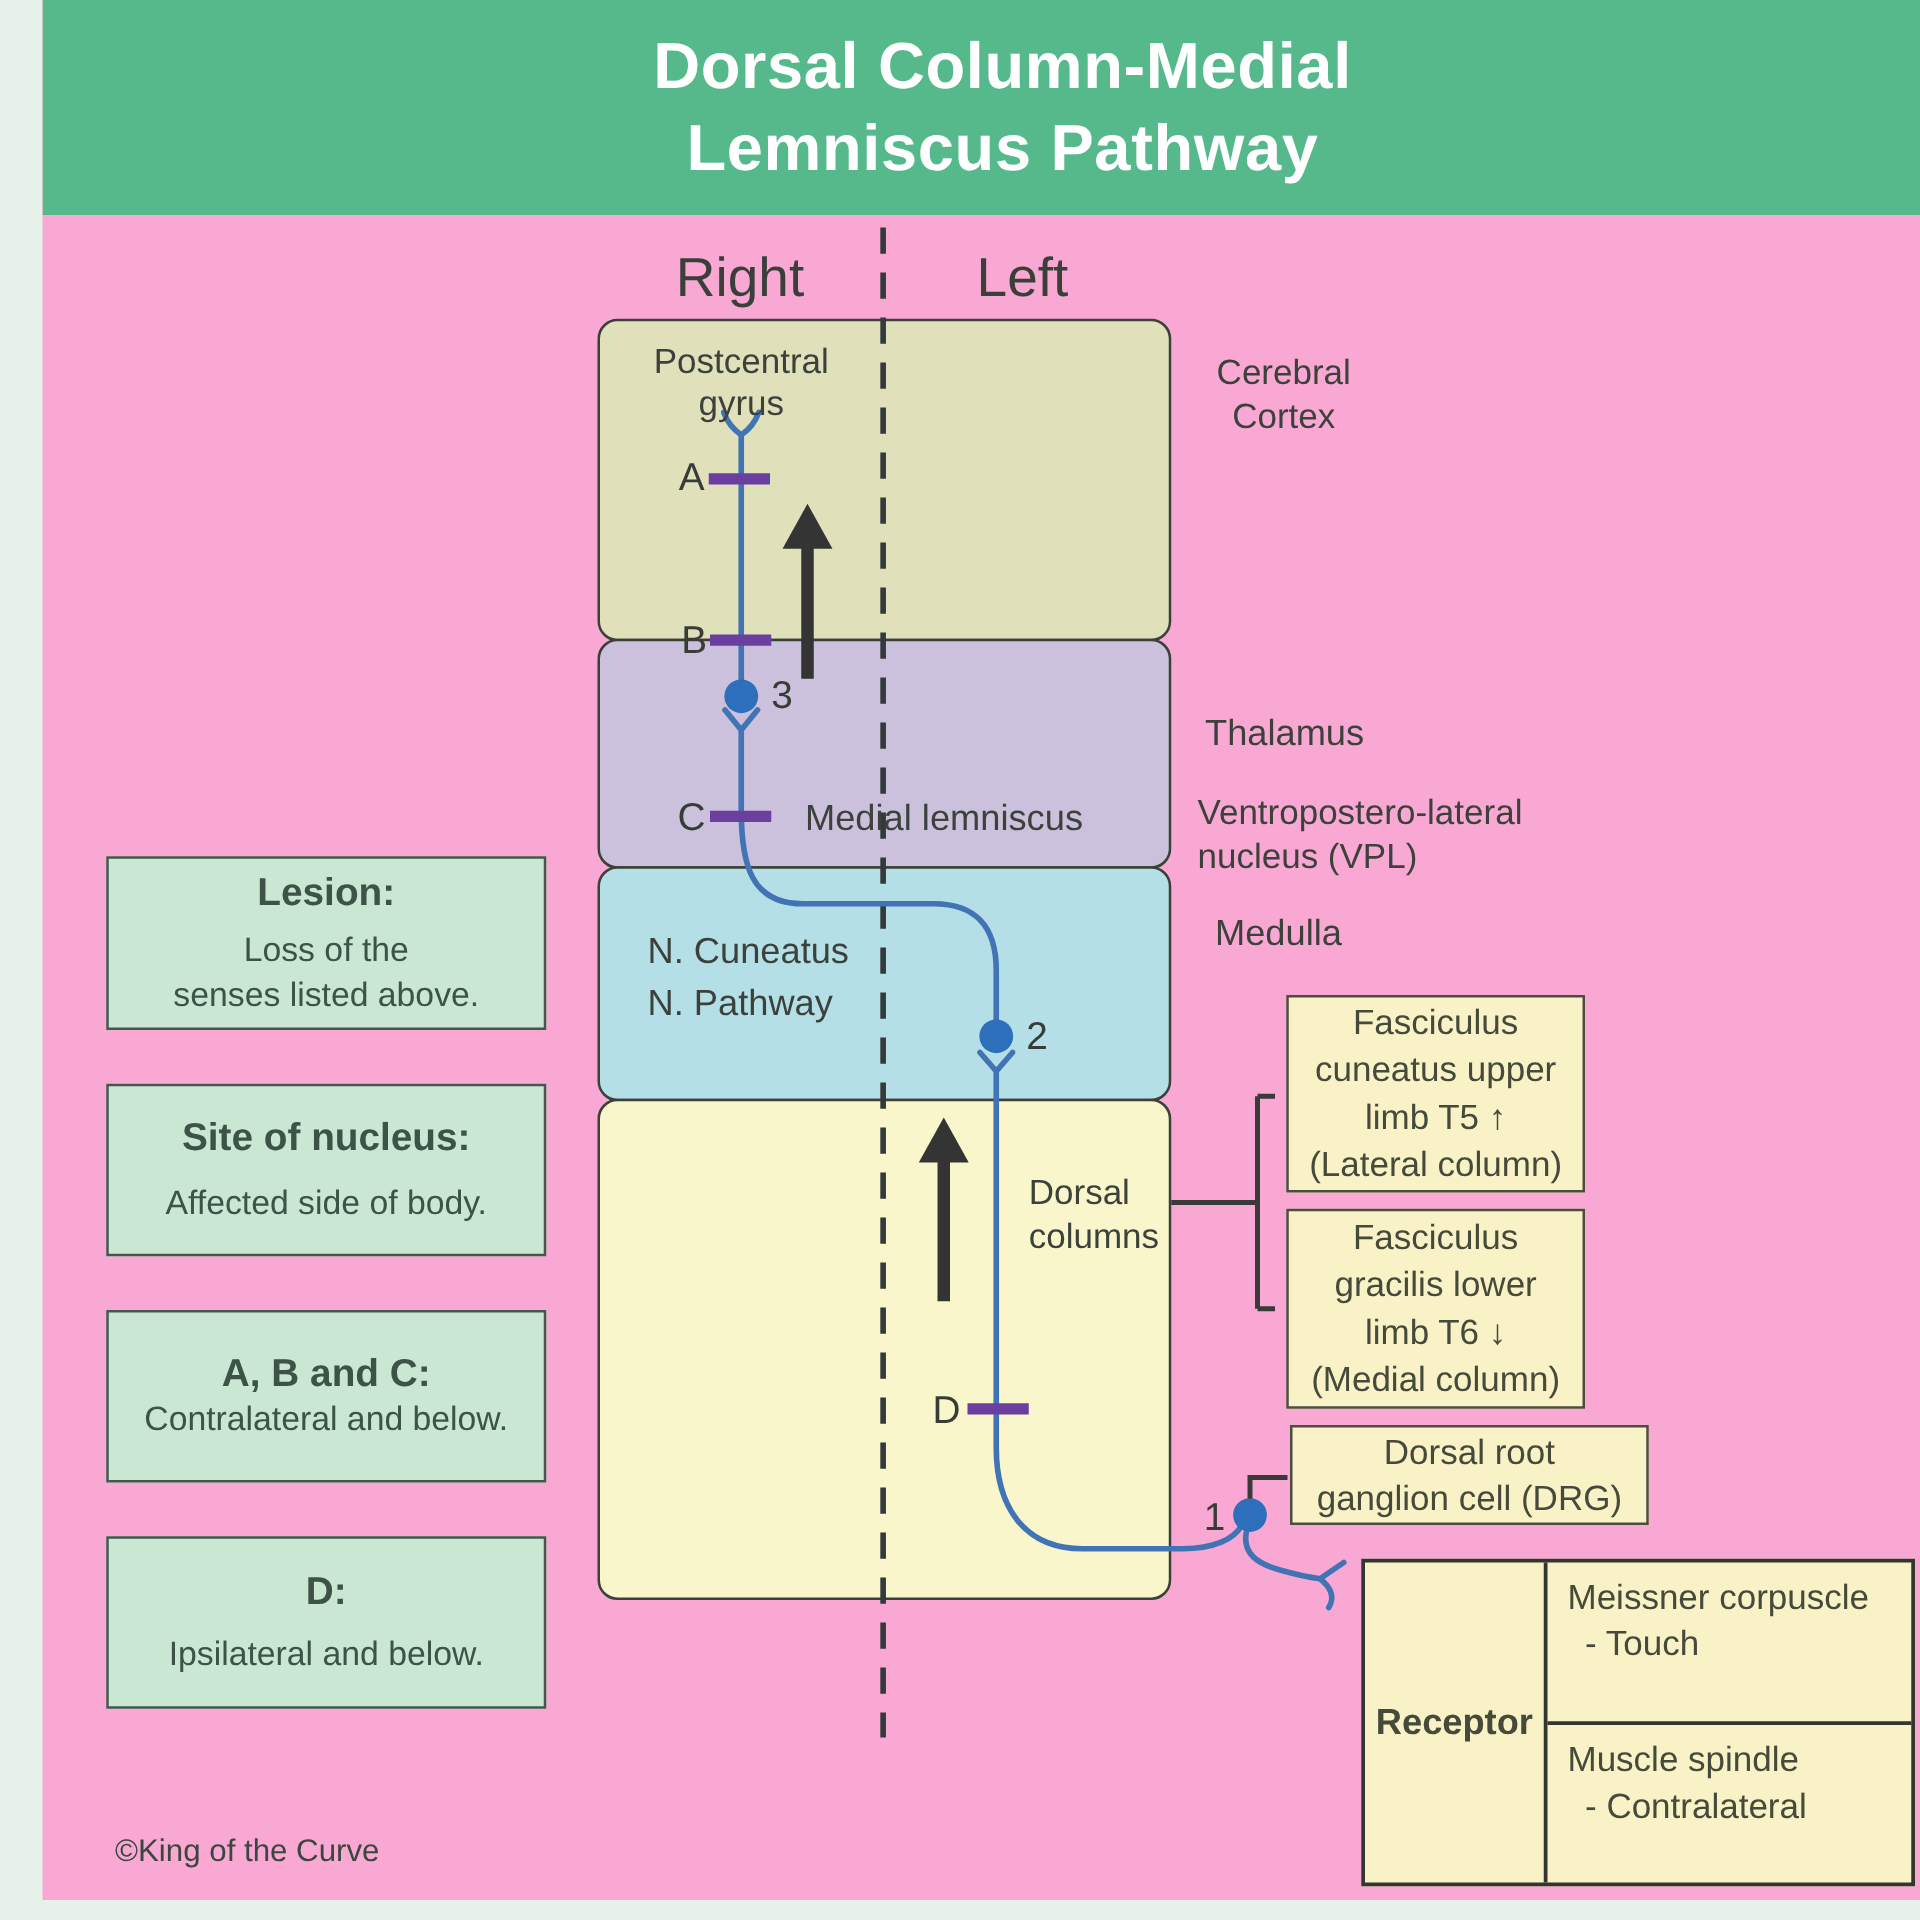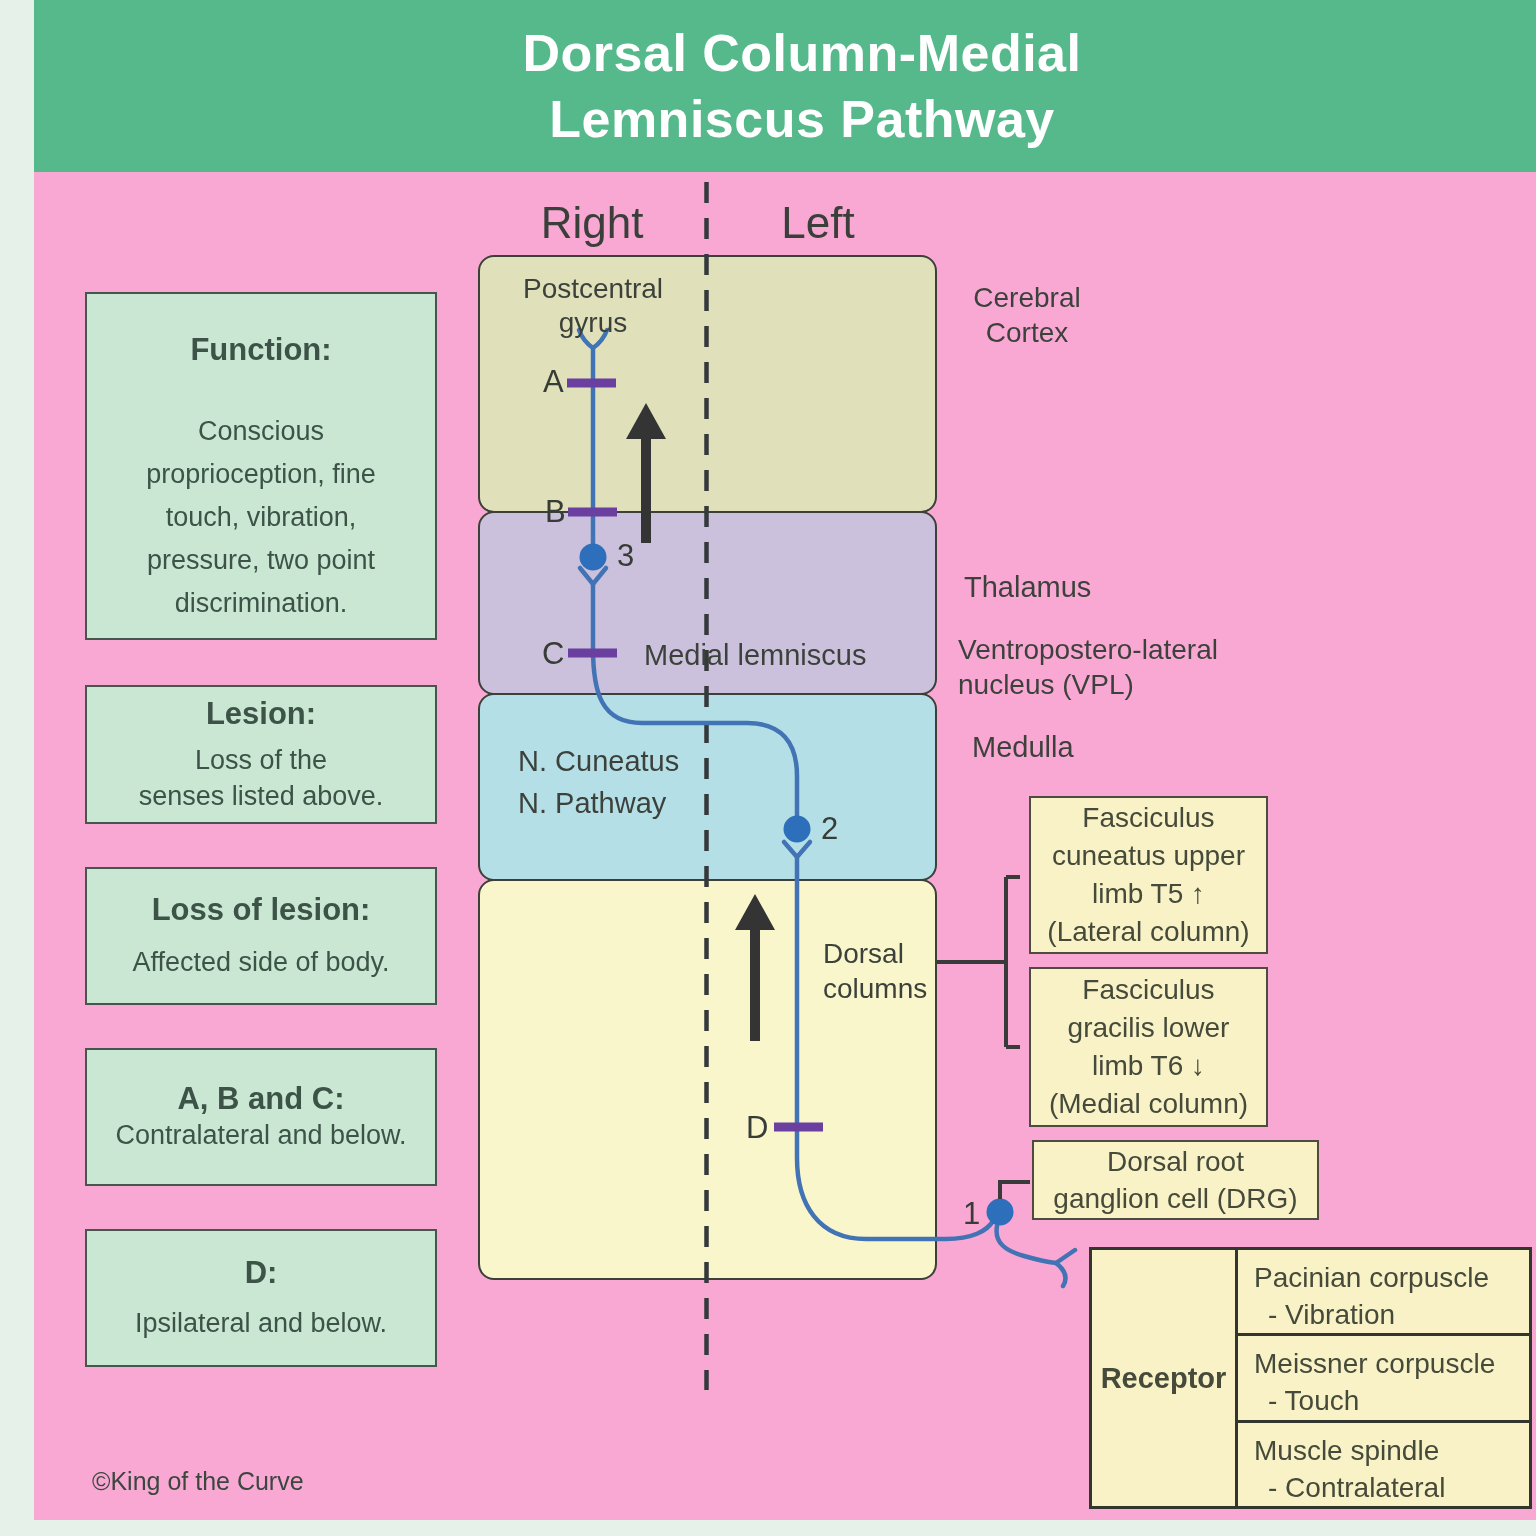--- a/index.html
+++ b/index.html
@@ -152,35 +152,27 @@
   <div class="lbl node-number lbl-n2">2</div>
   <div class="lbl node-number lbl-n1">1</div>
 
   <div class="lbl lbl-cerebral preline">Cerebral
 Cortex</div>
   <div class="lbl lbl-thalamus">Thalamus</div>
   <div class="lbl lbl-vpl preline">Ventropostero-lateral
 nucleus (VPL)</div>
   <div class="lbl lbl-medulla">Medulla</div>
 
-  <div class="sb sb-function">
-    <div class="sb-heading">Function:</div>
-    <div class="sb-body preline">Conscious
-proprioception, fine
-touch, vibration,
-pressure, two point
-discrimination.</div>
-  </div>
   <div class="sb sb-lesion">
     <div class="sb-heading">Lesion:</div>
     <div class="sb-body preline">Loss of the
 senses listed above.</div>
   </div>
   <div class="sb sb-site">
-    <div class="sb-heading">Loss of lesion:</div>
+    <div class="sb-heading">Site of nucleus:</div>
     <div class="sb-body preline">Affected side of body.</div>
   </div>
   <div class="sb sb-abc">
     <div class="sb-heading">A, B and C:</div>
     <div class="sb-body preline">Contralateral and below.</div>
   </div>
   <div class="sb sb-d">
     <div class="sb-heading">D:</div>
     <div class="sb-body preline">Ipsilateral and below.</div>
   </div>
@@ -193,24 +185,20 @@
 gracilis lower
 limb T6 ↓
 (Medial column)</div>
   <div class="callout co-drg preline">Dorsal root
 ganglion cell (DRG)</div>
 
   <div class="receptor-table">
     <div class="rt-col1">Receptor</div>
     <div class="rt-col2">
       <div class="rt-row">
-        <div>Pacinian corpuscle</div>
-        <div class="rt-modality">- Vibration</div>
-      </div>
-      <div class="rt-row">
         <div>Meissner corpuscle</div>
         <div class="rt-modality">- Touch</div>
       </div>
       <div class="rt-row">
         <div>Muscle spindle</div>
         <div class="rt-modality">- Contralateral</div>
       </div>
     </div>
   </div>
 

